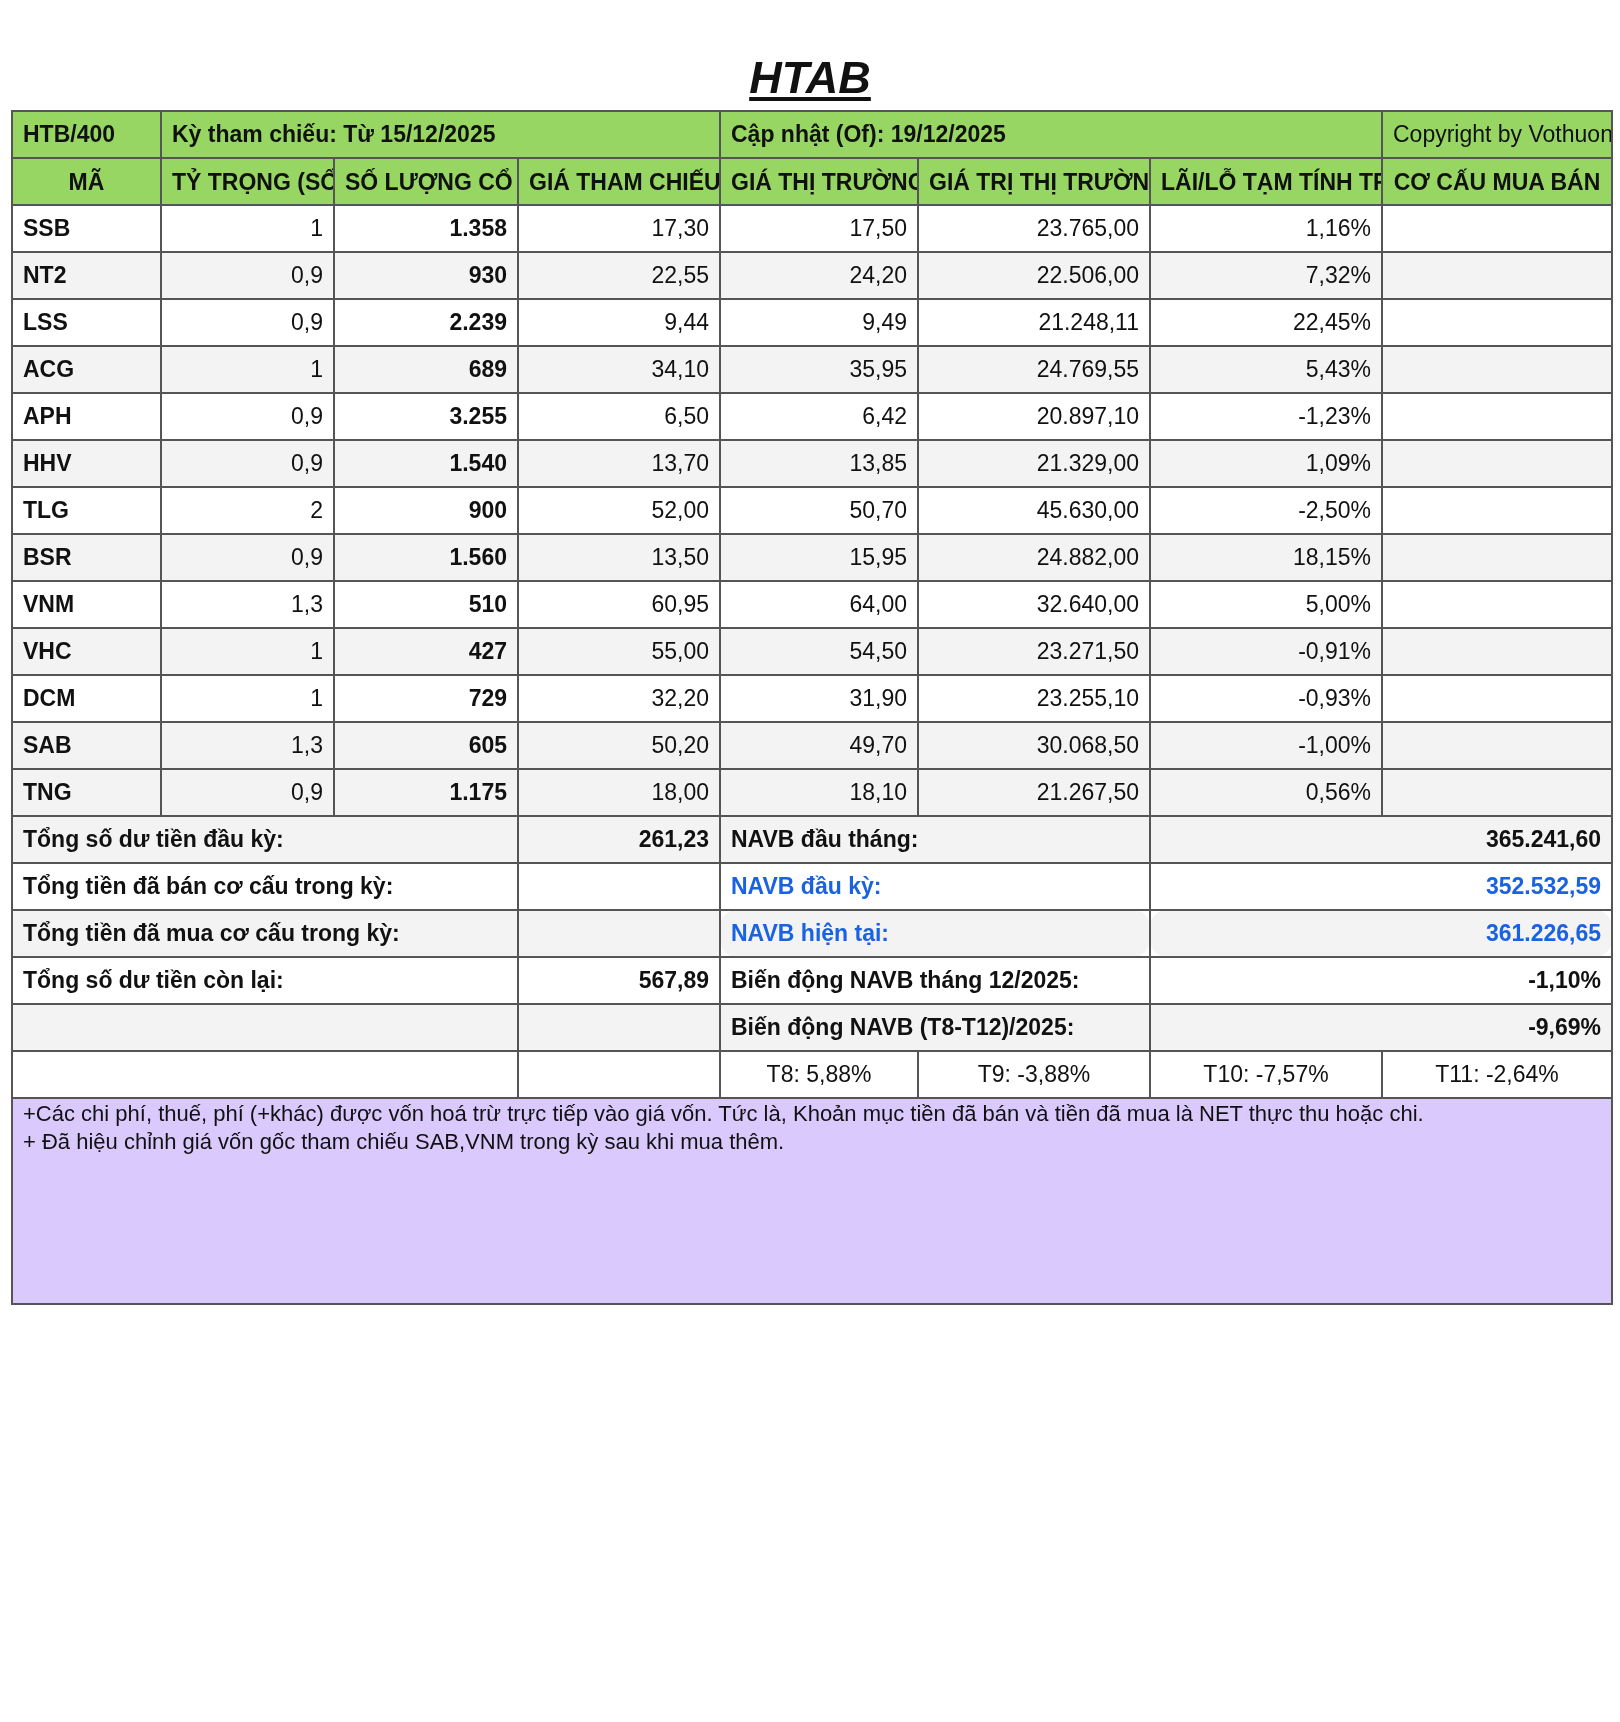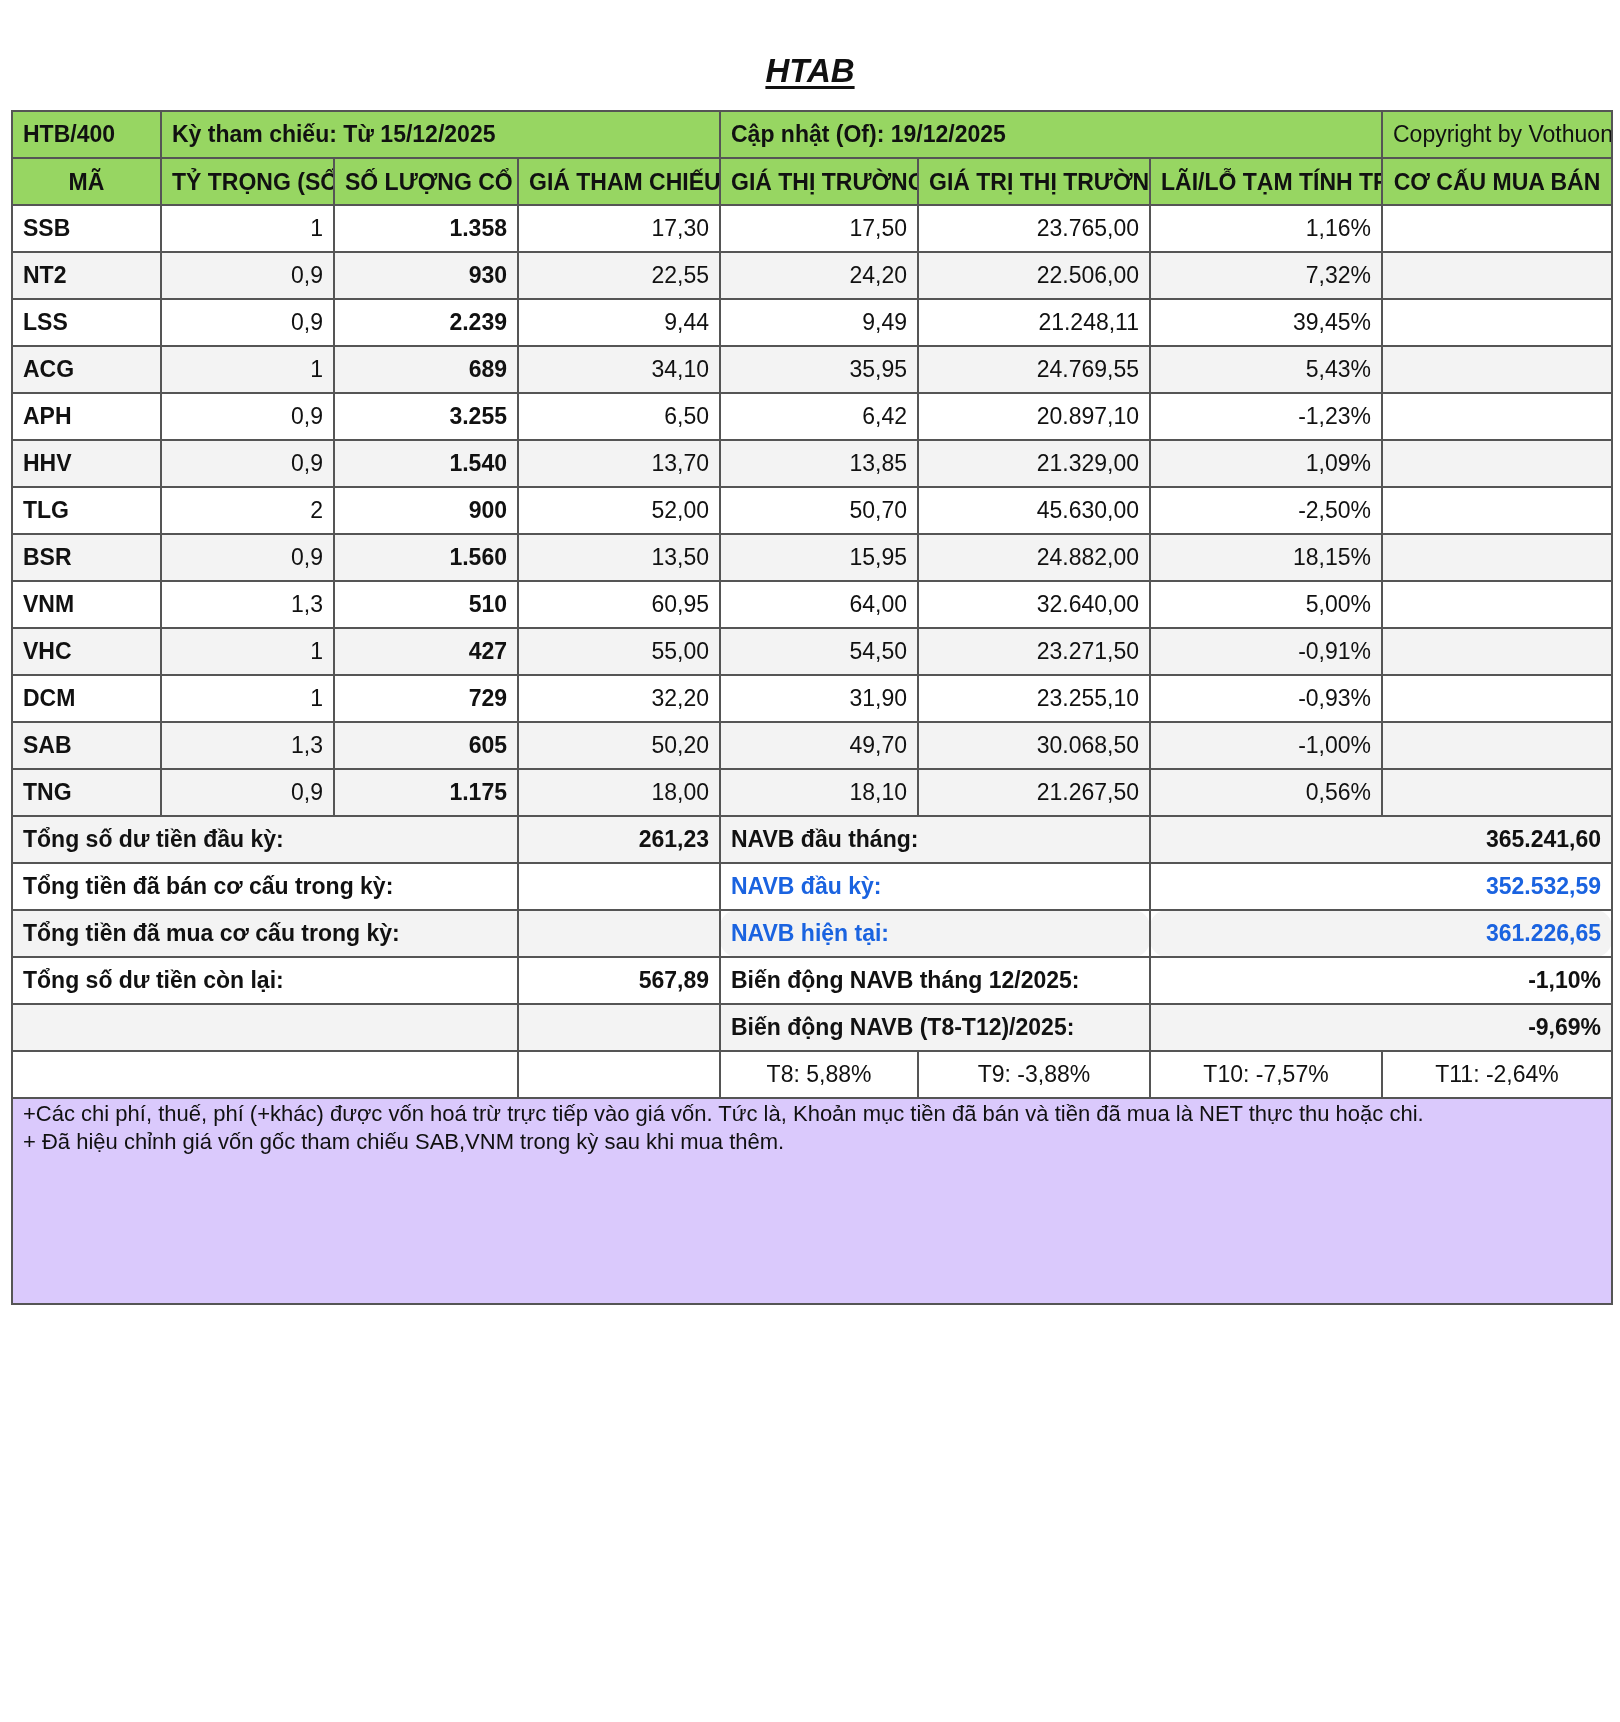--- a/index.html
+++ b/index.html
@@ -1,19 +1,19 @@
 <!DOCTYPE html>
 <html><head>
 <meta charset="utf-8">
 <style>
   html, body { margin: 0; padding: 0; background: #ffffff; }
   body { width: 1620px; height: 1722px; position: relative; font-family: "Liberation Sans", sans-serif; color: #111; }
   .title {
     position: absolute; left: 0; top: 52px; width: 1620px; text-align: center;
-    font-size: 33px; font-weight: bold; font-style: italic; text-decoration: underline;
+    font-size: 45px; font-weight: bold; font-style: italic; text-decoration: underline;
     text-underline-offset: 4px; color: #111;
   }
   table.sheet {
     position: absolute; left: 11px; top: 110px; width: 1600px;
     border-collapse: collapse; table-layout: fixed;
     border: 2.5px solid #111;
   }
   table.sheet td {
     border: 2px solid #555; padding: 0 10px; font-size: 23px; height: 45px;
     white-space: nowrap; overflow: hidden; vertical-align: middle;
@@ -87,21 +87,21 @@
         <td class="r">7,32%</td>
         <td></td>
       </tr>
       <tr class="row-w">
         <td class="b">LSS</td>
         <td class="r">0,9</td>
         <td class="b r">2.239</td>
         <td class="r">9,44</td>
         <td class="r">9,49</td>
         <td class="r">21.248,11</td>
-        <td class="r">39,45%</td>
+        <td class="r">22,45%</td>
         <td></td>
       </tr>
       <tr class="row-g">
         <td class="b">ACG</td>
         <td class="r">1</td>
         <td class="b r">689</td>
         <td class="r">34,10</td>
         <td class="r">35,95</td>
         <td class="r">24.769,55</td>
         <td class="r">5,43%</td>

